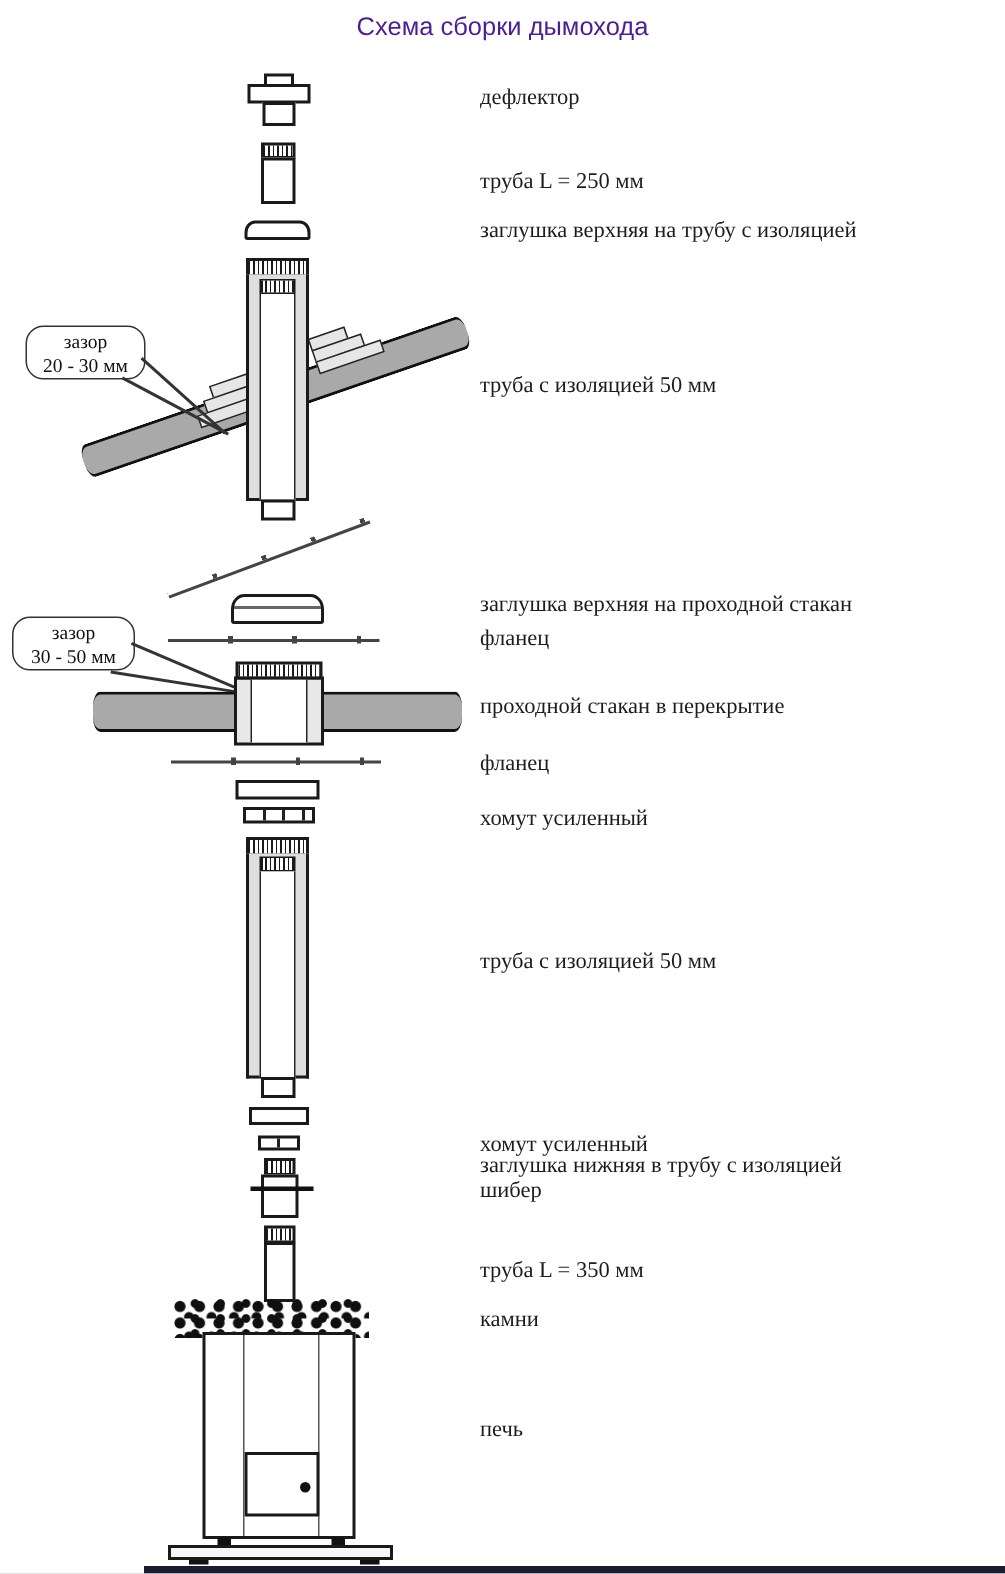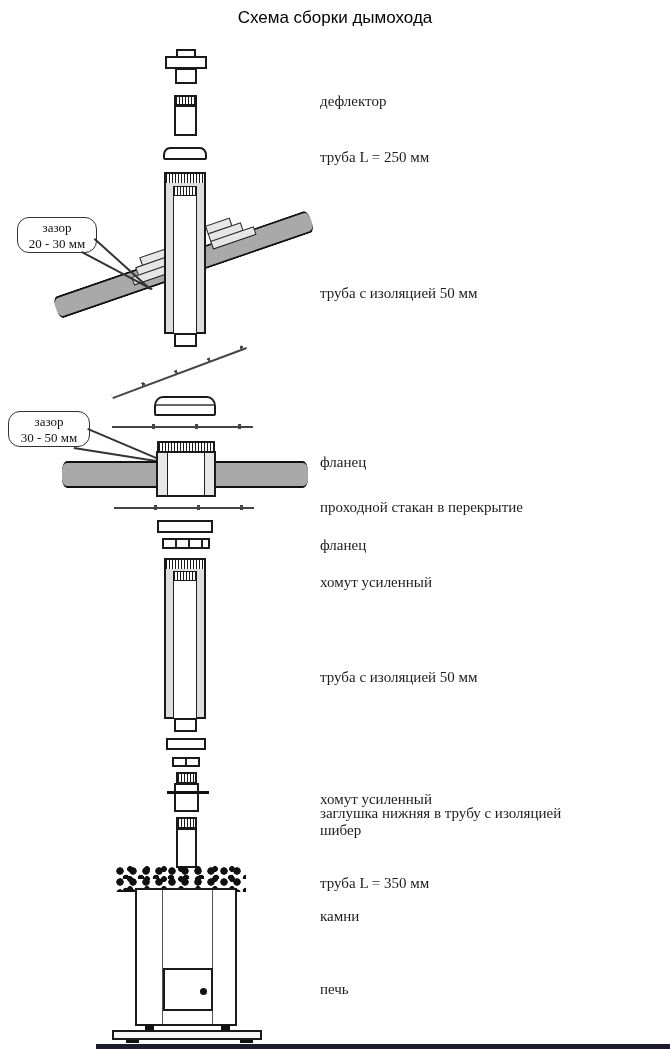--- a/index.html
+++ b/index.html
@@ -4,25 +4,25 @@
 <style>
   * { margin:0; padding:0; box-sizing:border-box; }
   body { background:#888; font-family:"Liberation Serif", serif; }
   #canvas {
     position:relative; width:670px; height:1049px; margin:0 auto;
     background:#ffffff; overflow:hidden;
   }
   .abs { position:absolute; }
   .title {
     position:absolute; left:160px; top:8px; width:350px; text-align:center;
-    font-family:"Liberation Sans", sans-serif; font-size:17px; color:#000000;
+    font-family:"Liberation Sans", sans-serif; font-size:17px; color:#4c1d95;
   }
   .lbl {
     position:absolute; left:320px; font-size:15px; color:#1c1c1c;
-    white-space:nowrap; line-height:19px;margin-top:36px;
+    white-space:nowrap; line-height:19px;
   }
   .hatch {
     position:absolute; border:2px solid #1a1a1a;
     background:repeating-linear-gradient(90deg,#1a1a1a 0,#1a1a1a 1px,#ffffff 1px,#ffffff 3px);
   }
   .box { position:absolute; border:2px solid #1a1a1a; background:#ffffff; }
   .shell { position:absolute; border:2px solid #1a1a1a; border-top:none; background:#dedede; }
   .innerpipe { position:absolute; background:#ffffff; border-left:1.5px solid #222; border-right:1.5px solid #222; }
   .thinline { position:absolute; height:2px; background:#444; }
   .ticks {
@@ -152,21 +152,23 @@
   <div class="foot" style="left:221px; top:1025px; width:9px; height:6px;"></div>
 
   <div class="box" style="left:112px; top:1030px; width:150px; height:10px; background:#f7f7f7;"></div>
   <div class="foot" style="left:126px; top:1040px; width:13px; height:3px;"></div>
   <div class="foot" style="left:240px; top:1040px; width:13px; height:3px;"></div>
 
   <div class="abs" style="left:96px; top:1044px; width:574px; height:5px; background:#1c1c30;"></div>
 
   <div class="lbl" style="top:56px;">дефлектор</div>
   <div class="lbl" style="top:112px;">труба L = 250 мм</div>
+  <div class="lbl" style="top:145px;">заглушка верхняя на трубу с изоляцией</div>
   <div class="lbl" style="top:248px;">труба с изоляцией 50 мм</div>
+  <div class="lbl" style="top:394px;">заглушка верхняя на проходной стакан</div>
   <div class="lbl" style="top:417px;">фланец</div>
   <div class="lbl" style="top:462px;">проходной стакан в перекрытие</div>
   <div class="lbl" style="top:500px;">фланец</div>
   <div class="lbl" style="top:537px;">хомут усиленный</div>
   <div class="lbl" style="top:632px;">труба с изоляцией 50 мм</div>
   <div class="lbl" style="top:768px;text-align:right;">заглушка нижняя в трубу с изоляцией</div>
   <div class="lbl" style="top:754px;">хомут усиленный</div>
   <div class="lbl" style="top:785px;">шибер</div>
   <div class="lbl" style="top:838px;">труба L = 350 мм</div>
   <div class="lbl" style="top:871px;">камни</div>

